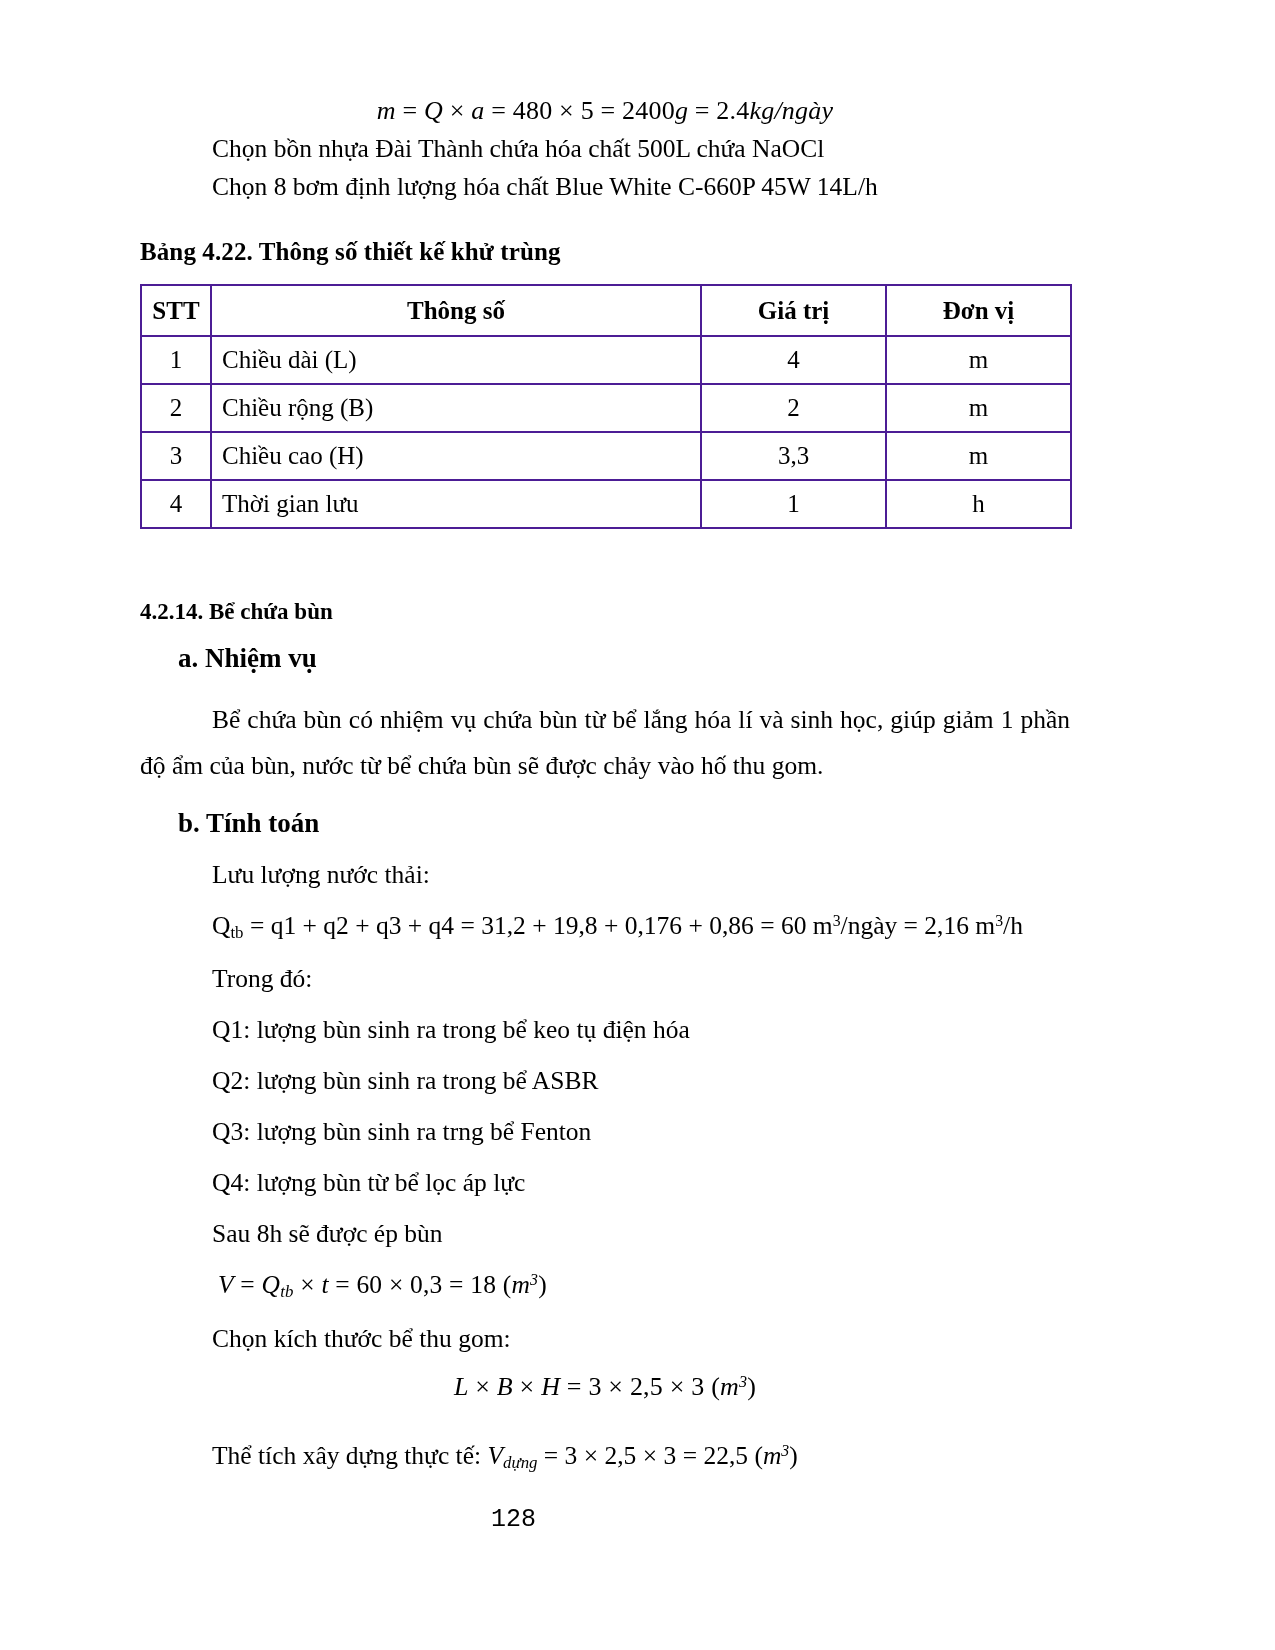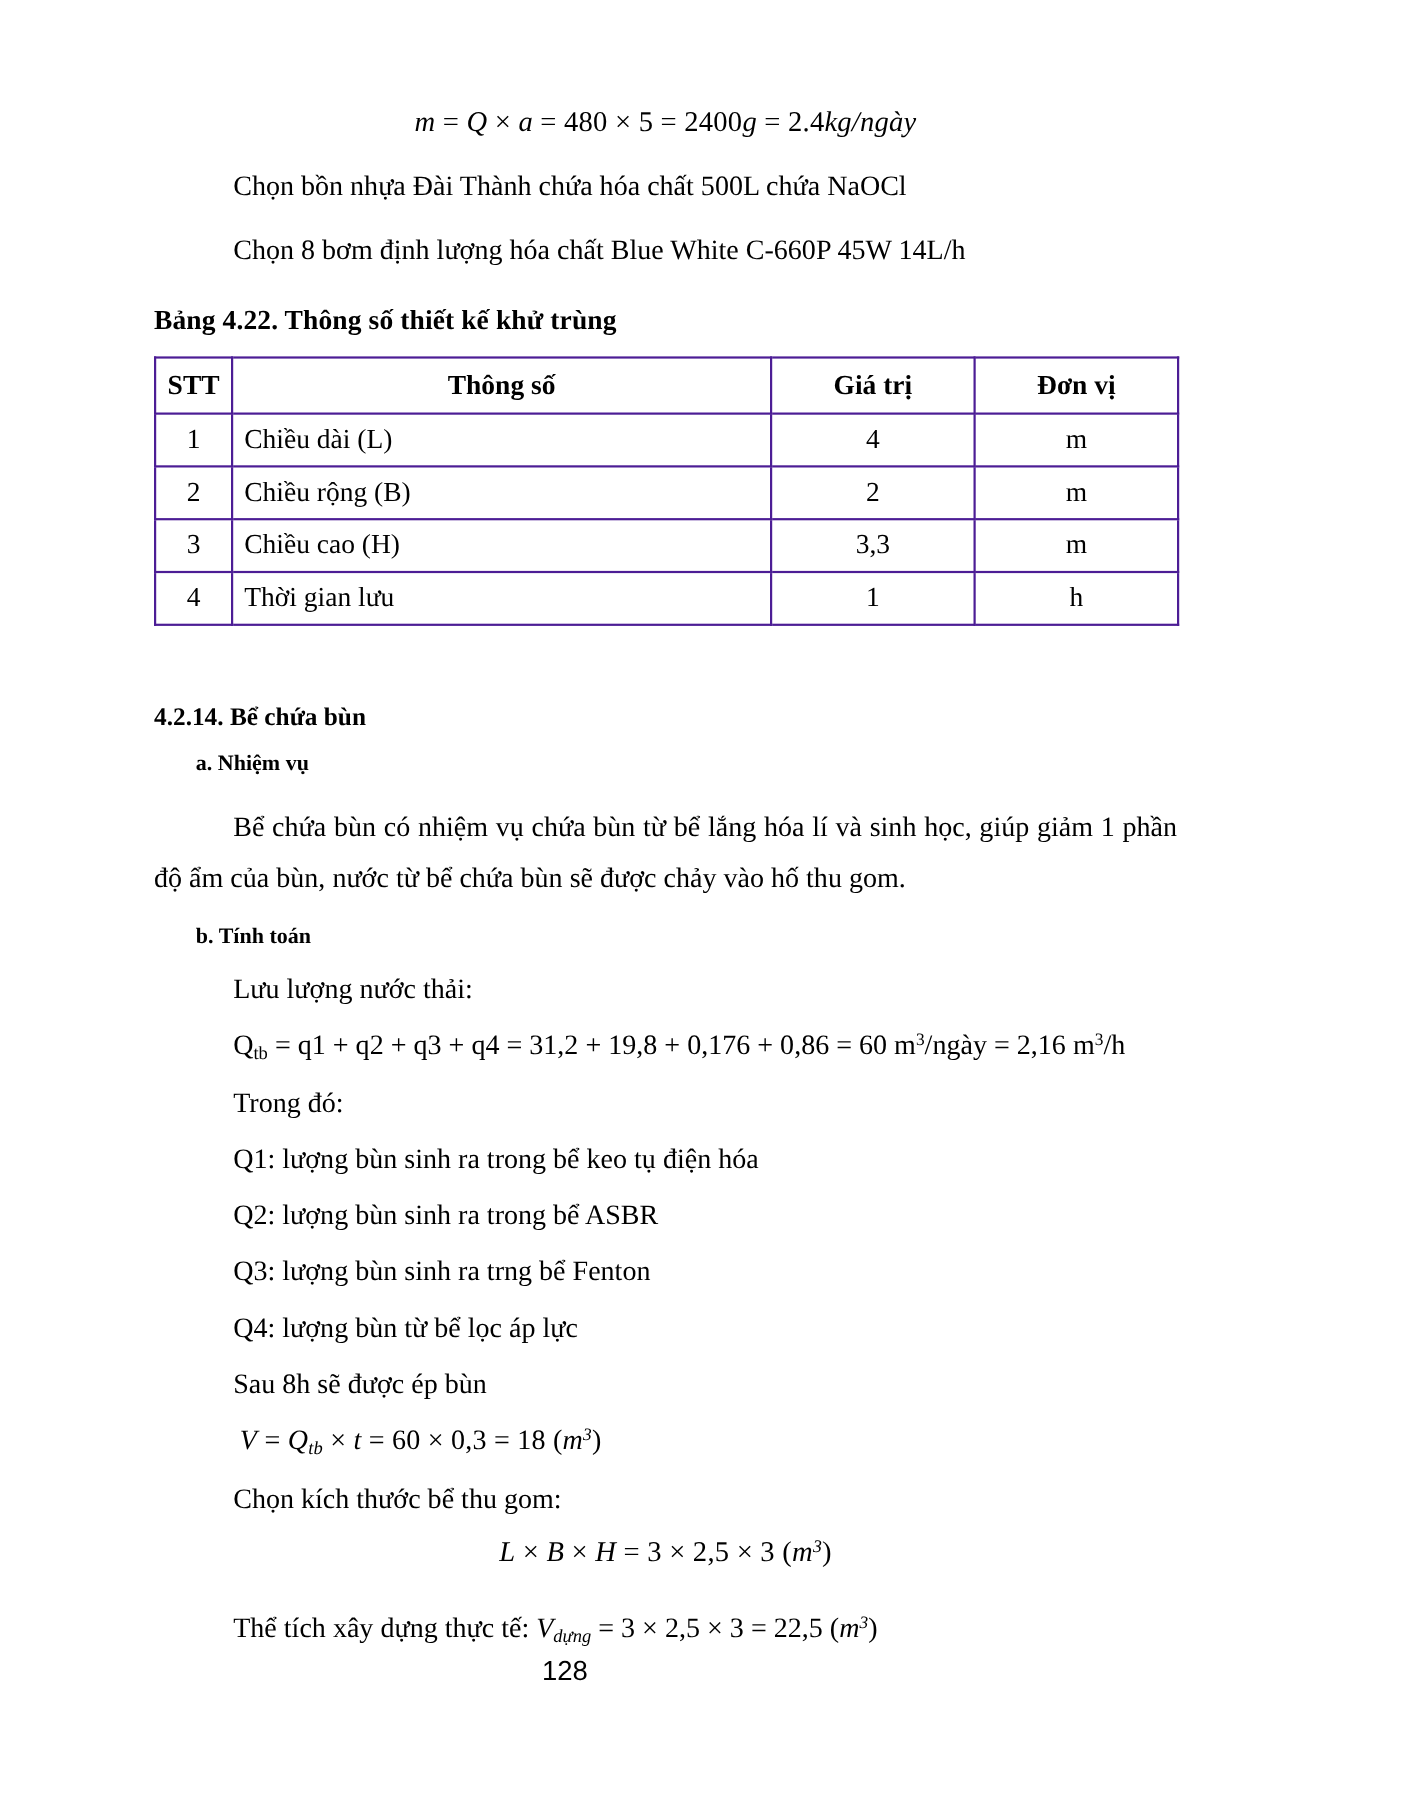--- a/index.html
+++ b/index.html
@@ -42,21 +42,21 @@
   .para {
     font-size: 25.5px;
     margin-top: 23px;
     text-indent: 72px;
     text-align: justify;
     line-height: 1.82;
   }
 
   .body-line {
     font-size: 25.5px;
-    margin-top: 28px;
+    margin-top: 8px;
     padding-left: 72px;
   }
 
   .tight-line {
     font-size: 25.5px;
     margin-top: 21px;
     padding-left: 72px;
   }
 
   
@@ -67,21 +67,21 @@
     padding: 0;
     letter-spacing: 0.1px;
   }
   h2.section-heading {
     font-size: 23px;
     font-weight: bold;
     margin: 0;
     padding: 0;
   }
   h3.sub-heading {
-    font-size: 20px;
+    font-size: 27px;
     font-weight: bold;
     margin: 0;
     padding: 0 0 0 38px;
   }
 
   
   table.params {
     border-collapse: collapse;
     width: 930px;
     table-layout: fixed;
@@ -120,21 +120,21 @@
   .gap-xl { height: 70px; }
 
   
   .page-number {
     position: absolute;
     left: 0;
     top: 1505px;
     width: 1027px;
     text-align: center;
     font-size: 25px;
-    font-family: Liberation Sans, sans-serif;
+    font-family: Liberation Mono, monospace;
   }
 </style>
 </head>
 <body>
 
 <div class="page">
   <div class="content">
 
     <div class="display-formula">
       <span class="mi">m</span><span class="up"> = </span><span class="mi">Q</span><span class="up"> × </span><span class="mi">a</span><span class="up"> = 480 × 5 = 2400</span><span class="mi">g</span><span class="up"> = 2.4</span><span class="mi">kg/ng</span><span class="mi">à</span><span class="mi">y</span>

